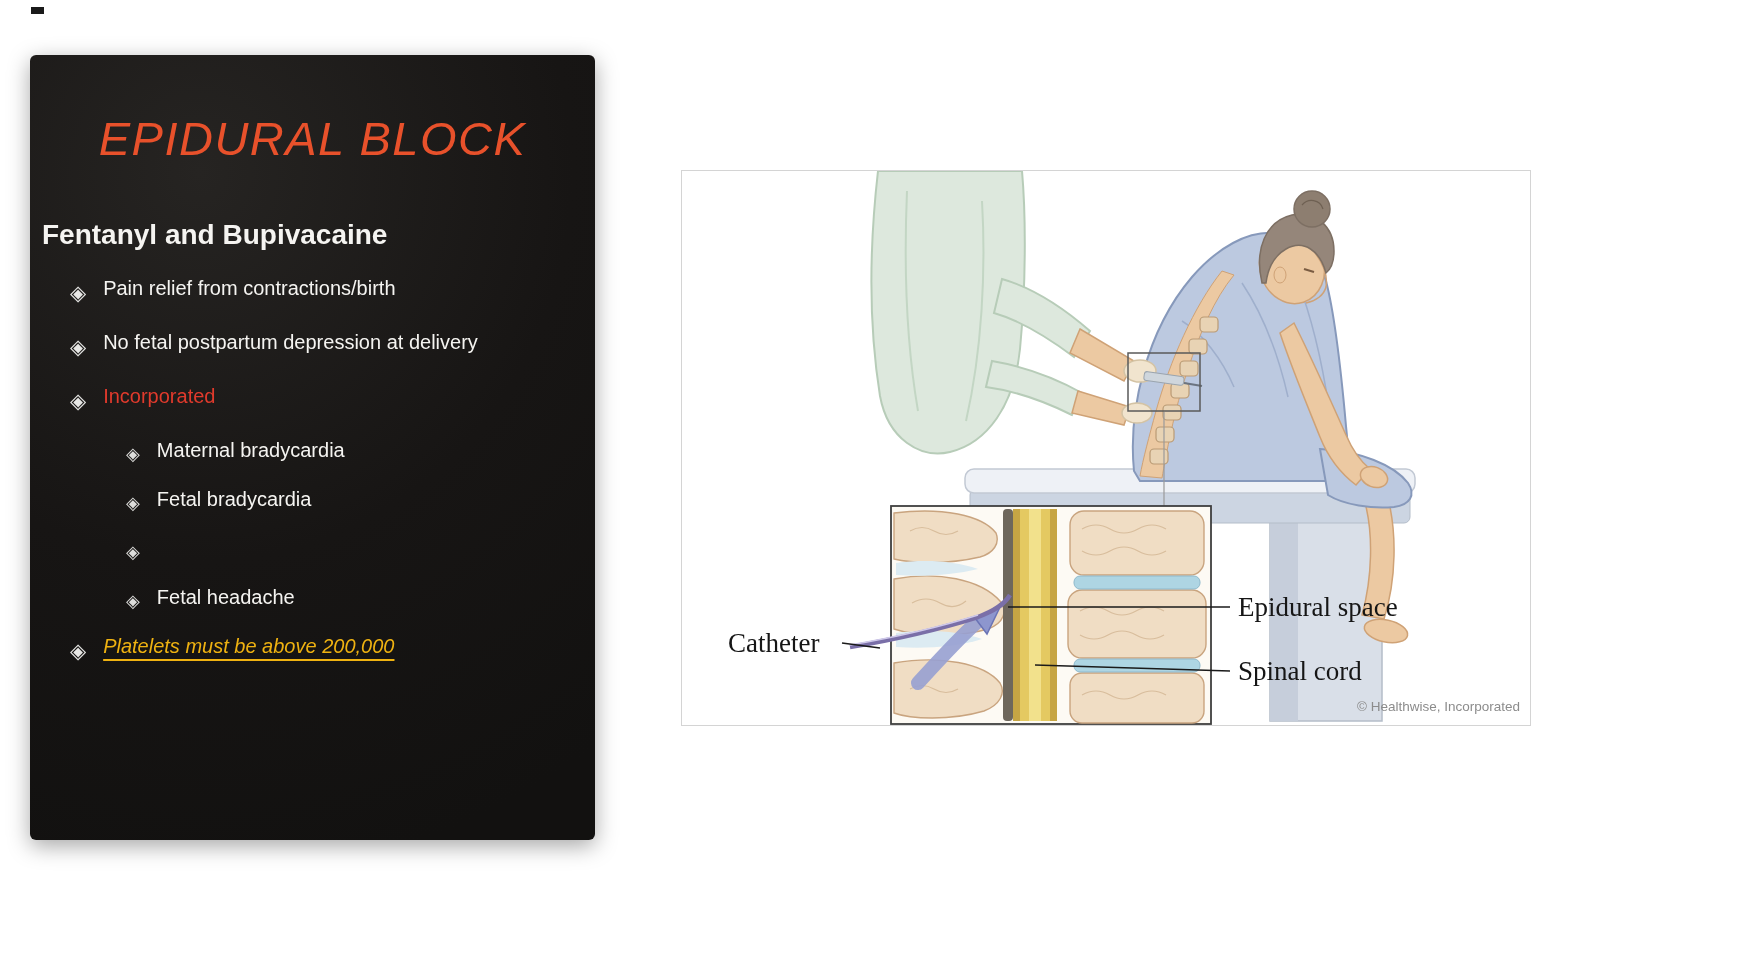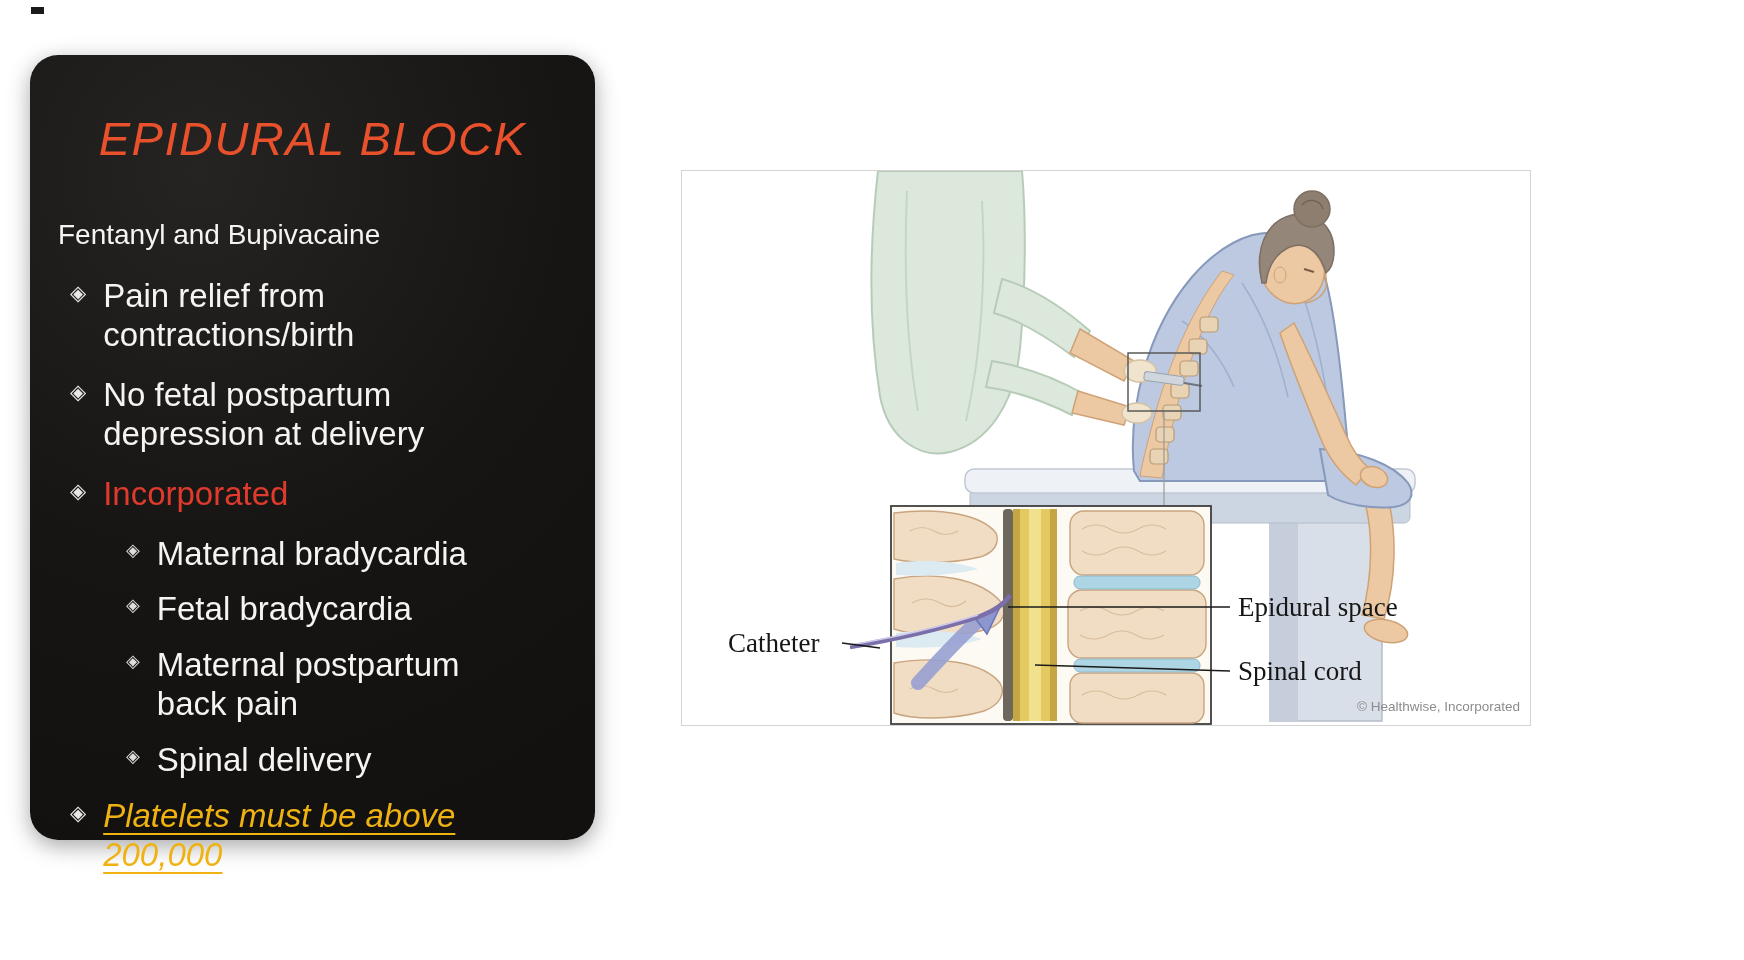--- a/index.html
+++ b/index.html
@@ -17,53 +17,54 @@
     font-family:"Liberation Sans", sans-serif;
   }
   .artifact{
     position:absolute;left:31px;top:7px;width:13px;height:7px;background:#1a1a1a;
   }
   
   .panel{
     position:absolute;left:30px;top:55px;width:565px;height:785px;
     background:
       radial-gradient(120% 90% at 30% 15%, #262422 0%, var(--panel-bg-color) 55%, #121110 100%);
-    border-radius:28px;
+    border-radius:6px;
     box-shadow:0 6px 22px rgba(0,0,0,.35);
     color:var(--body-text-color);
   }
   .title{
     margin:56px 18px 0;
     text-align:center;
     font-style:italic;
     font-weight:500;
     font-size:47px;
     letter-spacing:1.5px;
     color:var(--title-color);
   }
   .intro{
-    margin:52px 24px 0 28px;
+    margin:52px 24px 0 12px;
     font-size:28px;
     line-height:1.2;
     color:var(--body-text-color);
+    font-weight:bold;
   }
   .bullets{
     list-style:none;
     margin:24px 0 0;
     padding:0 20px 0 40px;
   }
   .b{display:flex;gap:17px;margin-bottom:20px;}
   .b .glyph{
     flex:0 0 auto;
     font-size:21px;
     line-height:34px;
     color:#e8e8e6;
   }
   .b .btext{
-    font-size:33px;
+    font-size:20px;
     line-height:1.2;
     max-width:430px;
     color:var(--body-text-color);
   }
   .b.l2{padding-left:56px;margin-bottom:16px;}
   .b.l2 .glyph{font-size:18px;line-height:33px;color:#dddddb;}
   .b.l2 .btext{max-width:360px;}
   .b.red .btext{color:var(--complication-color);}
   .b.gold .btext{
     color:var(--platelets-color);
@@ -114,25 +115,24 @@
     <li class="b l2">
       <span class="glyph">◈</span>
       <span class="btext">Maternal bradycardia</span>
     </li>
     <li class="b l2">
       <span class="glyph">◈</span>
       <span class="btext">Fetal bradycardia</span>
     </li>
     <li class="b l2">
       <span class="glyph">◈</span>
-      <span class="btext">Maternal postpartum back pain</span>
-    </li>
-    <li class="b l2">
-      <span class="glyph">◈</span>
-      <span class="btext">Spinal delivery</span>
+    </li>
+    <li class="b l2">
+      <span class="glyph">◈</span>
+      <span class="btext">Fetal headache</span>
     </li>
     <li class="b l1 gold">
       <span class="glyph">◈</span>
       <span class="btext">Platelets must be above 200,000</span>
     </li>
   </ul>
 </section>
 
 <figure class="fig">
   <svg viewBox="0 0 848 554">

